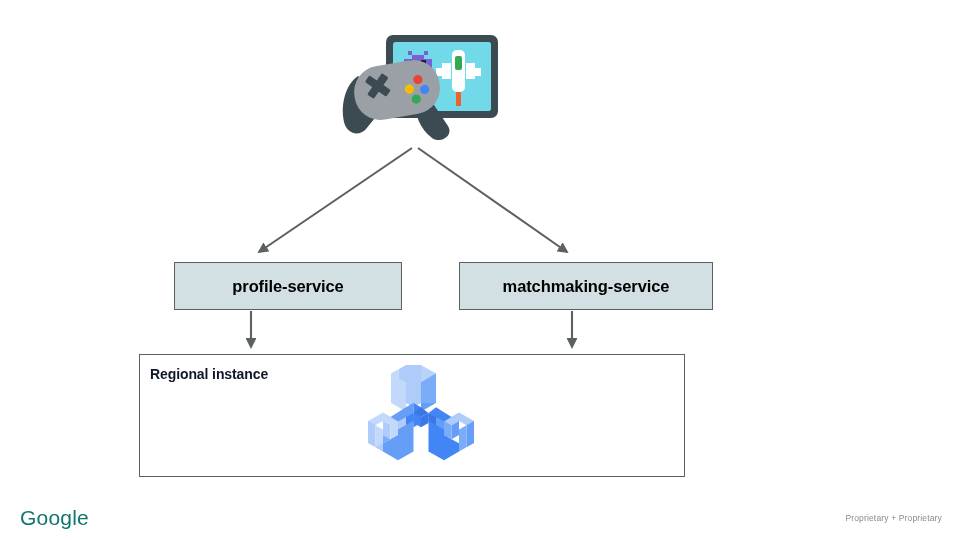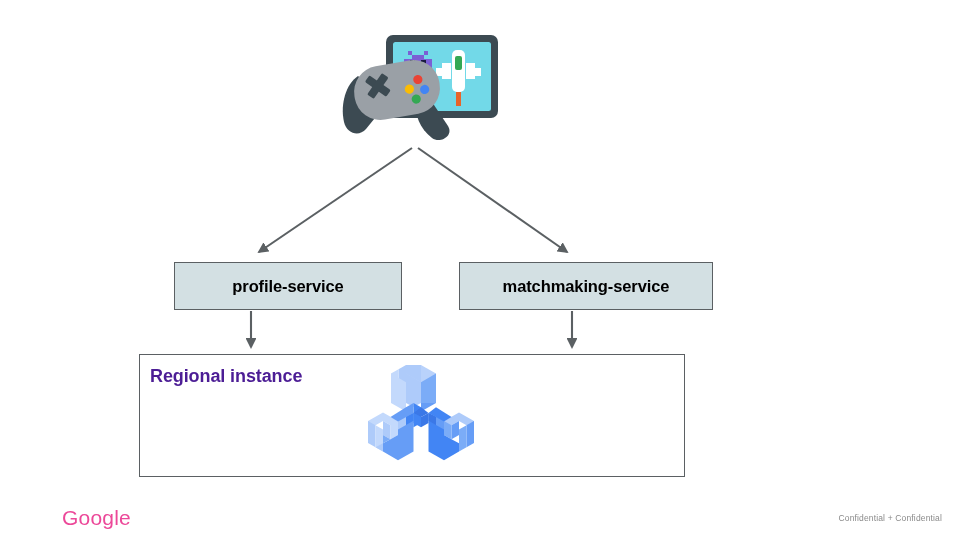--- a/index.html
+++ b/index.html
@@ -79,43 +79,42 @@
     top: 354px;
     width: 546px;
     height: 123px;
     background: #ffffff;
     border: 1.4px solid #5b6063;
   }
   #regional-instance-label {
     position: absolute;
     left: 10px;
     top: 11px;
-    font-size: 18px;
+    font-size: 14px;
     font-weight: bold;
-    color: #4c1d95;
+    color: #0f172a;
     letter-spacing: -0.1px;
   }
   #instance-group-icon {
     position: absolute;
     left: 222px;
     top: 6px;
     width: 118px;
     height: 108px;
   }
 
   
   #google-logo {
     position: absolute;
     left: 20px;
     top: 506px;
     font-family: "Liberation Sans", sans-serif;
     font-size: 21px;
-    color: #ec4899;
+    color: #0f766e;
     letter-spacing: 0.2px;
-    margin-left: 42px;
   }
   #confidential-note {
     position: absolute;
     right: 18px;
     top: 513px;
     font-size: 8.5px;
     color: #8a8a8a;
     letter-spacing: 0.15px;
   }
 </style>
@@ -246,15 +245,15 @@
       <polygon points="74,55.5 74,64 66.5,59.8 66.5,51.9" fill="#3b78e7"></polygon>
       <polygon points="74,46.3 66.5,51.9 82,60.5 89.5,56" fill="#4285f4"></polygon>
 
       <polygon points="59,46.3 66.5,51.9 59,56 51.5,51.9" fill="#3b78e7"></polygon>
       <polygon points="51.5,51.9 59,56 59,66.3 51.5,62" fill="#4285f4"></polygon>
       <polygon points="59,56 66.5,51.9 66.5,62 59,66.3" fill="#3b78e7"></polygon>
     </svg>
   </div>
 
   <div id="google-logo">Google</div>
-  <div id="confidential-note">Confidential + Confidential</div>
+  <div id="confidential-note">Proprietary + Proprietary</div>
 
 </div>
 
 </body></html>

